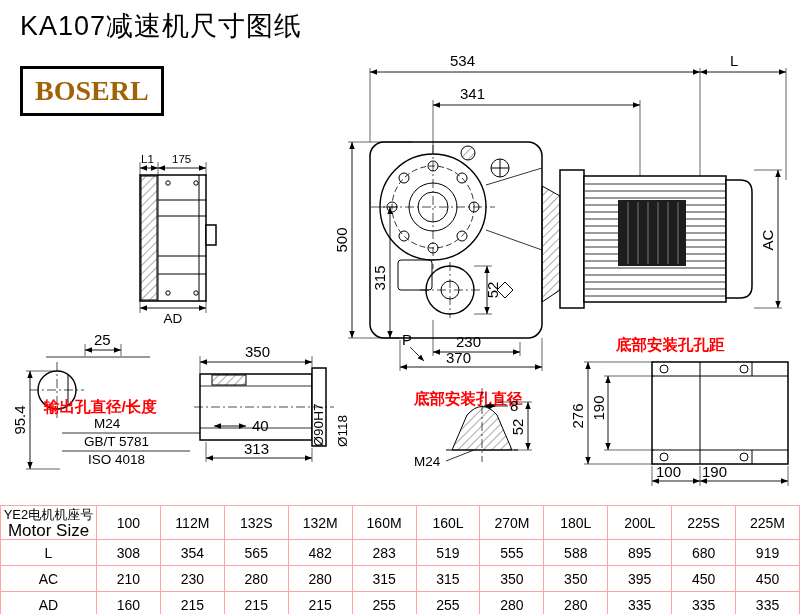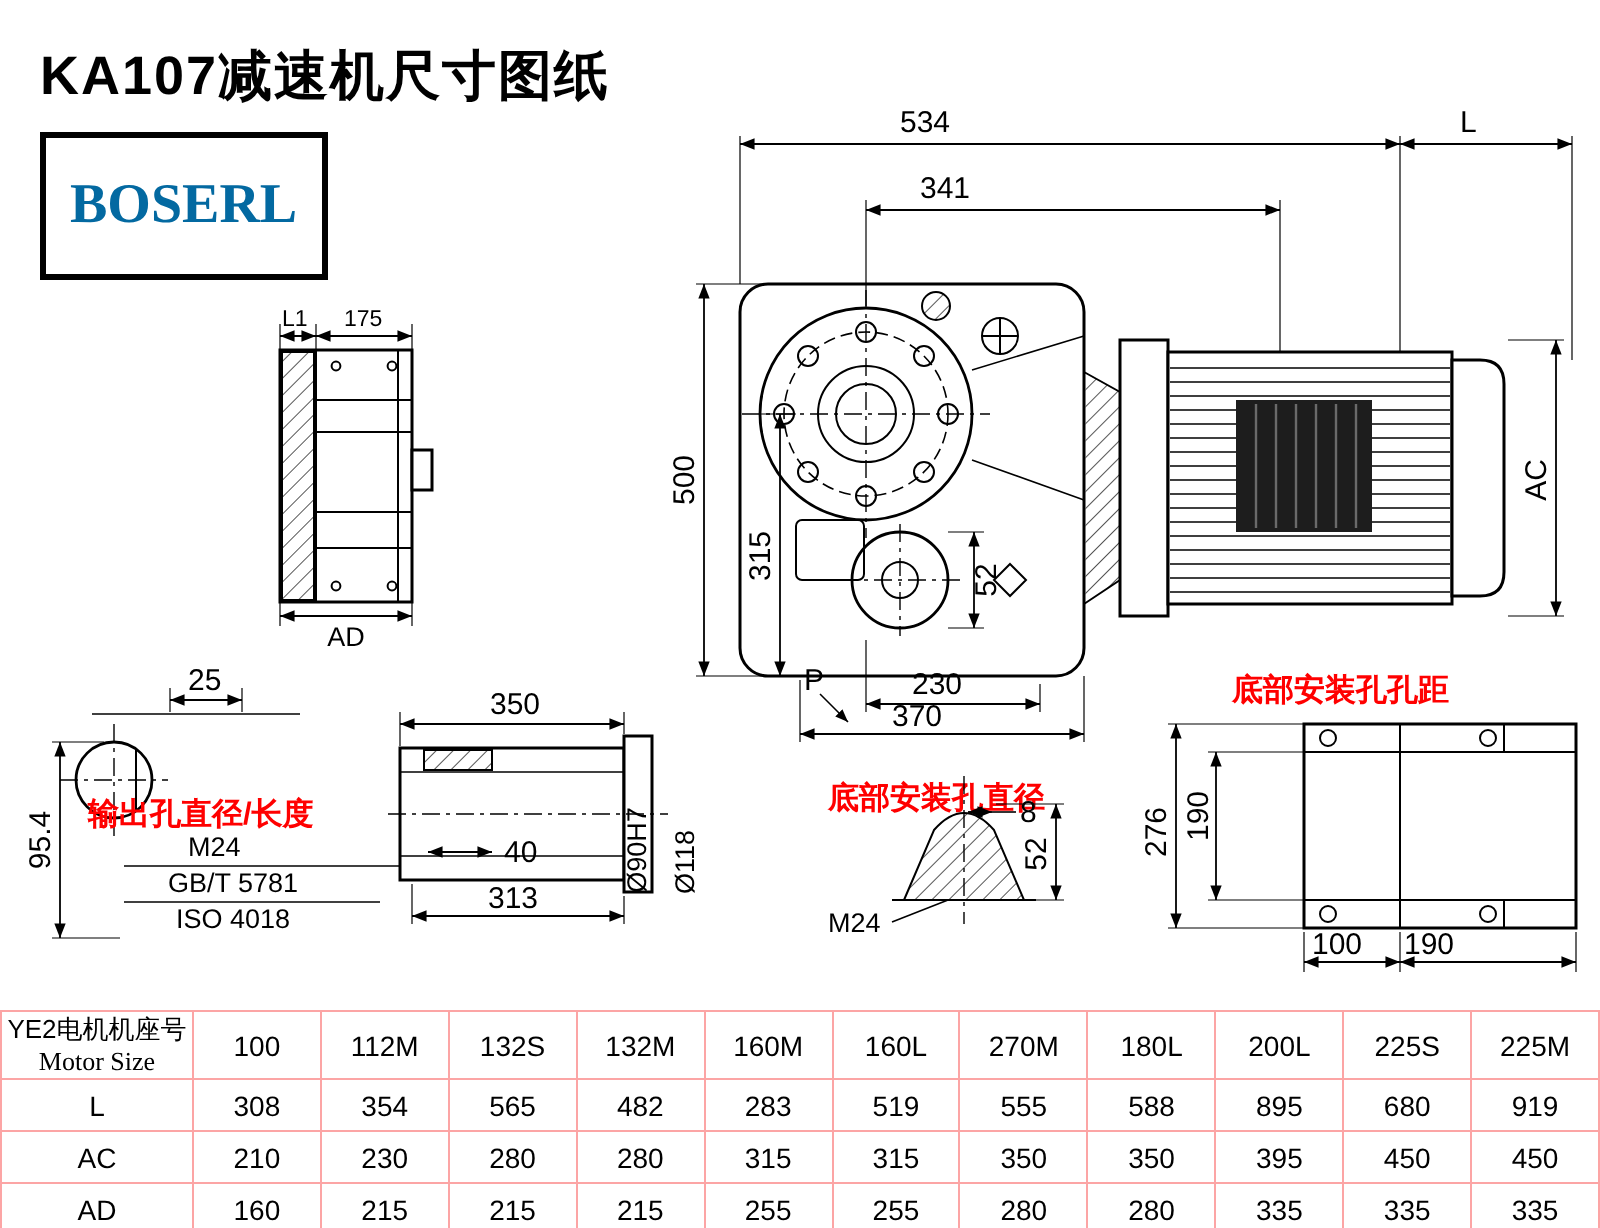--- a/index.html
+++ b/index.html
@@ -1,41 +1,41 @@
 <!DOCTYPE html>
 <html><head>
 <meta charset="utf-8">
 <style>
   html,body{margin:0;padding:0;background:#fff;width:800px;height:614px;overflow:hidden;
     font-family:"Liberation Sans",sans-serif;}
   .page{position:relative;width:800px;height:614px;background:#fff;}
-  .title{position:absolute;left:20px;top:20px;font-size:27px;font-weight:bold;color:#000;letter-spacing:1px;}
-  .logo{position:absolute;left:20px;top:66px;border:3px solid #000;padding:18px 12px;
-    font-family:"Liberation Serif",serif;font-size:28px;font-weight:bold;color:#0369a1;background:#fff;}
+  .title{position:absolute;left:20px;top:8px;font-size:27px;font-weight:normal;color:#000;letter-spacing:1px;}
+  .logo{position:absolute;left:20px;top:66px;border:3px solid #000;padding:6px 12px;
+    font-family:"Liberation Serif",serif;font-size:28px;font-weight:bold;color:#a16207;background:#fff;}
   svg{position:absolute;left:0;top:50px;}
   svg text{font-family:"Liberation Sans",sans-serif;fill:#000;}
   .o{fill:#fff;stroke:#000;stroke-width:1.5;}
   .o2{fill:#fff;stroke:#000;stroke-width:1.4;}
   .t{fill:none;stroke:#000;stroke-width:1;}
   .thin{fill:none;stroke:#000;stroke-width:0.8;}
   .ext{fill:none;stroke:#000;stroke-width:0.6;}
   .dim{fill:none;stroke:#000;stroke-width:0.9;}
   .cl{fill:none;stroke:#000;stroke-width:0.7;stroke-dasharray:9 3 2 3;}
   .hf{fill:url(#hatch);stroke:#000;stroke-width:1;}
   .dark{fill:#1d1d1d;}
   text.d{font-size:15px;}
   text.s{font-size:11.5px;}
   text.m{font-size:13.5px;}
   text.red{font-size:15.5px;font-weight:bold;fill:#ff0000;}
   table.sizes{position:absolute;left:0;top:505px;width:800px;border-collapse:collapse;table-layout:fixed;
     font-size:14px;color:#000;background:#fff;}
   table.sizes td{border:1px solid #fca5a5;text-align:center;vertical-align:middle;padding:0;height:25px;}
   table.sizes tr.hrow td{height:33px;}
   td.corner .cn{font-size:13px;line-height:16px;}
-  td.corner .en{font-family:Liberation Serif, serif;font-size:13px;line-height:15px;}
+  td.corner .en{font-family:Liberation Sans, sans-serif;font-size:17px;line-height:15px;}
 </style>
 </head>
 <body>
 
 <div class="page">
 
   <div class="title">KA107减速机尺寸图纸</div>
   <div class="logo">BOSERL</div>
 
   <svg width="800" height="456" viewBox="0 0 800 456">

